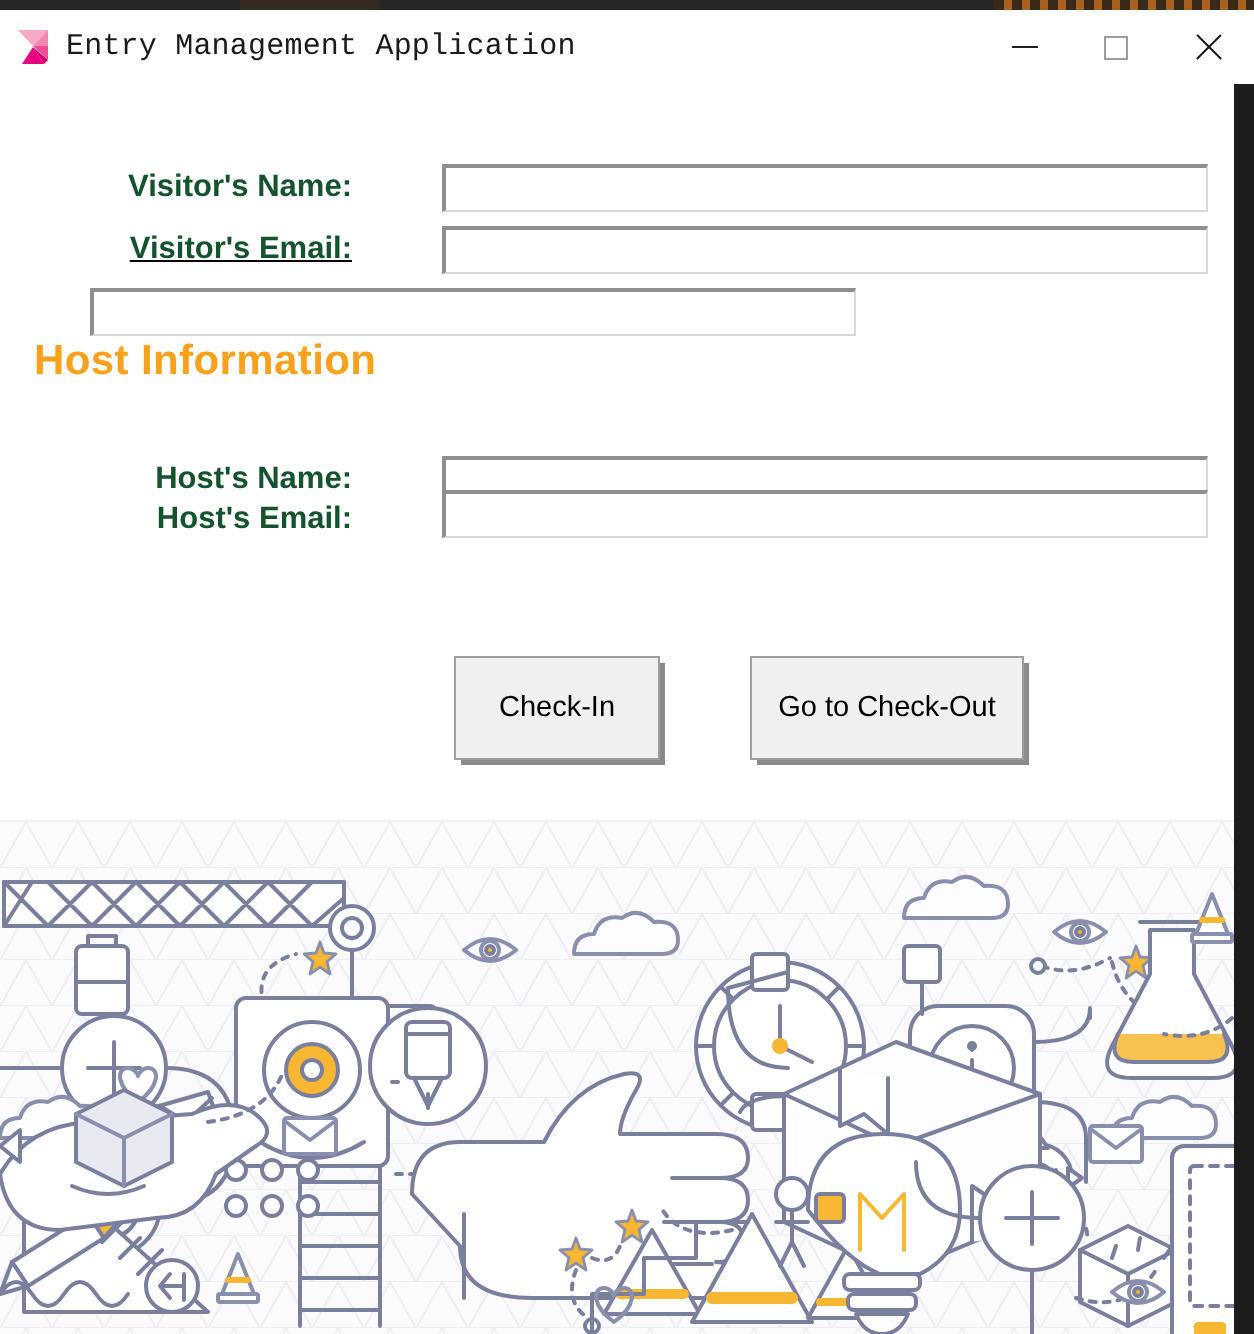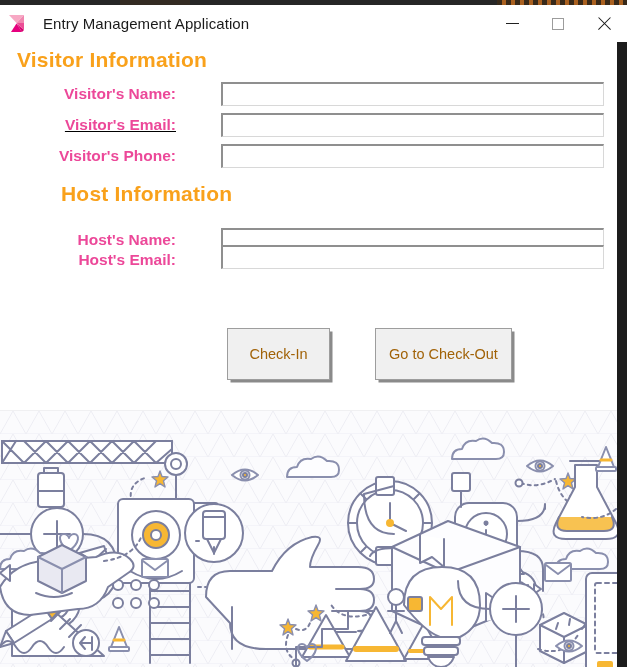--- a/index.html
+++ b/index.html
@@ -50,24 +50,23 @@
     display: flex;
     align-items: center;
   }
   #app-icon {
     width: 26px; height: 26px;
     margin-left: 7px;
     position: relative;
     flex: 0 0 auto;
   }
   #title-text {
-    margin-left: 10px;
     font-size: 15px;
     color: #1b1b1b;
-    font-family: Liberation Sans, sans-serif;
+    font-family: Liberation Mono, monospace;
     letter-spacing: .1px;
     white-space: nowrap;
   }
   #window-controls {
     margin-left: auto;
     display: flex;
     align-items: center;
     height: 37px;
   }
   .win-btn {
@@ -117,37 +116,37 @@
     position: absolute;
     left: 17px;
     font-size: 21px;
     font-weight: bold;
     color: #f9a11b;
     font-family: "Liberation Sans", sans-serif;
     letter-spacing: .2px;
     white-space: nowrap;
   }
   #visitor-heading { top: 6px; }
-  #host-heading    { top: 140px; margin-left: 44px; }
+  #host-heading    { top: 127px; }
 
   
   .form-row {
     position: absolute;
     left: 0;
     width: 612px;
     height: 26px;
     display: flex;
     align-items: center;
   }
   .field-label {
     width: 176px;
     text-align: right;
     font-size: 15.5px;
     font-weight: bold;
-    color: #ec4899;
+    color: #14532d;
     font-family: "Liberation Sans", sans-serif;
     white-space: nowrap;
     padding-right: 0;
   }
   .text-input {
     width: 383px;
     height: 24px;
     margin-left: 45px;
     background: #ffffff;
     border-top: 2px solid #8f8f8f;
@@ -162,21 +161,21 @@
   }
 
   
   .push-button {
     position: absolute;
     height: 52px;
     background: #f0f0f0;
     border: 1px solid #9d9d9d;
     box-shadow: 3px 3px 0 -0.5px #8a8a8a;
     font-size: 14.5px;
-    color: #a16207;
+    color: #000000;
     font-family: "Liberation Sans", sans-serif;
     display: flex;
     align-items: center;
     justify-content: center;
     cursor: default;
   }
   #check-in-button    { left: 227px; top: 286px; width: 103px; }
   #go-checkout-button { left: 375px; top: 286px; width: 137px; }
 
   
@@ -224,34 +223,32 @@
         <span class="box-max"></span>
       </div>
       <div class="win-btn">
         <span class="x-close"></span>
       </div>
     </div>
   </div>
 
   <div id="client-area">
 
-    <div id="visitor-heading" class="section-heading">Visitor Information</div>
 
     <div class="form-row" style="top:39px;">
       <div class="field-label">Visitor's Name:</div>
       <input class="text-input" type="text" placeholder="" style="">
     </div>
 
     <div class="form-row" style="top:70px;text-decoration:underline;">
       <div class="field-label">Visitor's Email:</div>
       <input class="text-input" type="text" placeholder="" style="">
     </div>
 
     <div class="form-row" style="top:101px;">
-      <div class="field-label">Visitor's Phone:</div>
       <input class="text-input" type="text" placeholder="" style="">
     </div>
 
     <div id="host-heading" class="section-heading">Host Information</div>
 
     <div class="form-row" style="top:169px;margin-top:16px;">
       <div class="field-label">Host's Name:</div>
       <input class="text-input" type="text" placeholder="" style="">
     </div>
 

